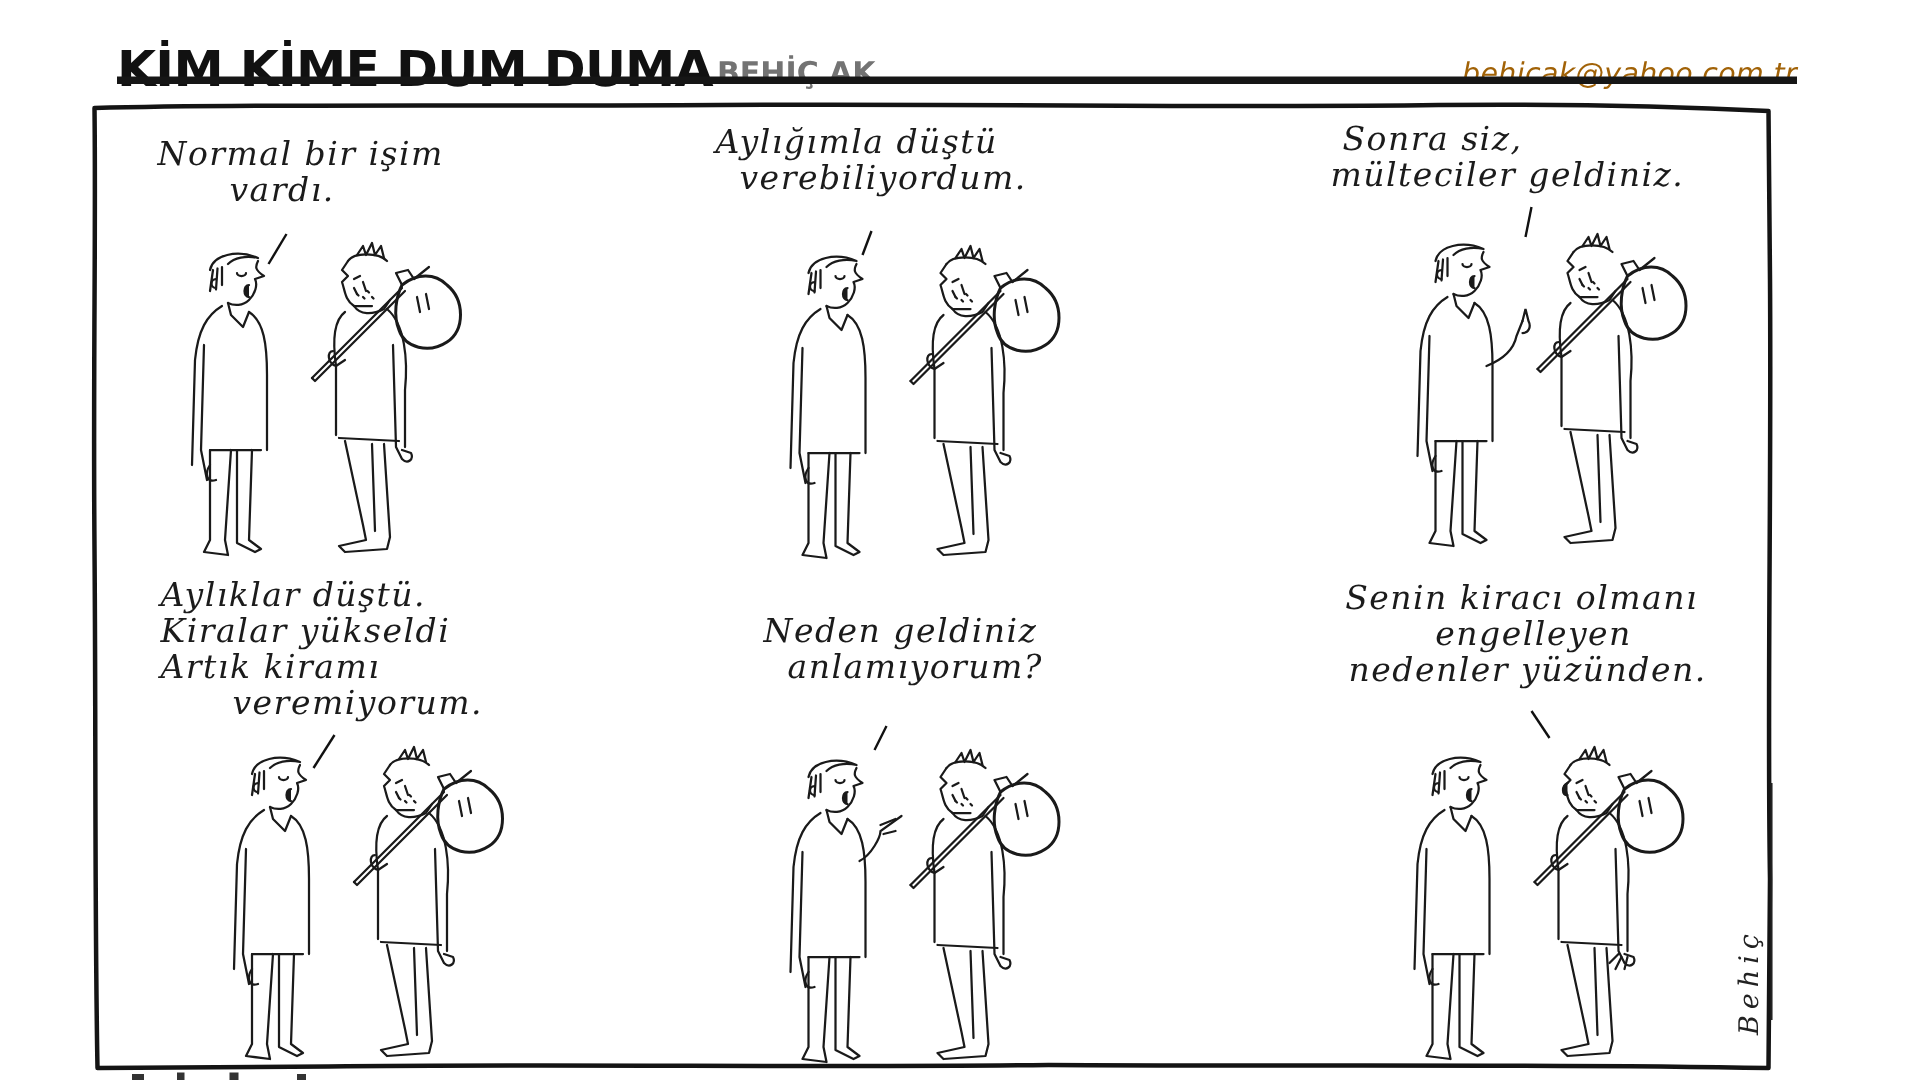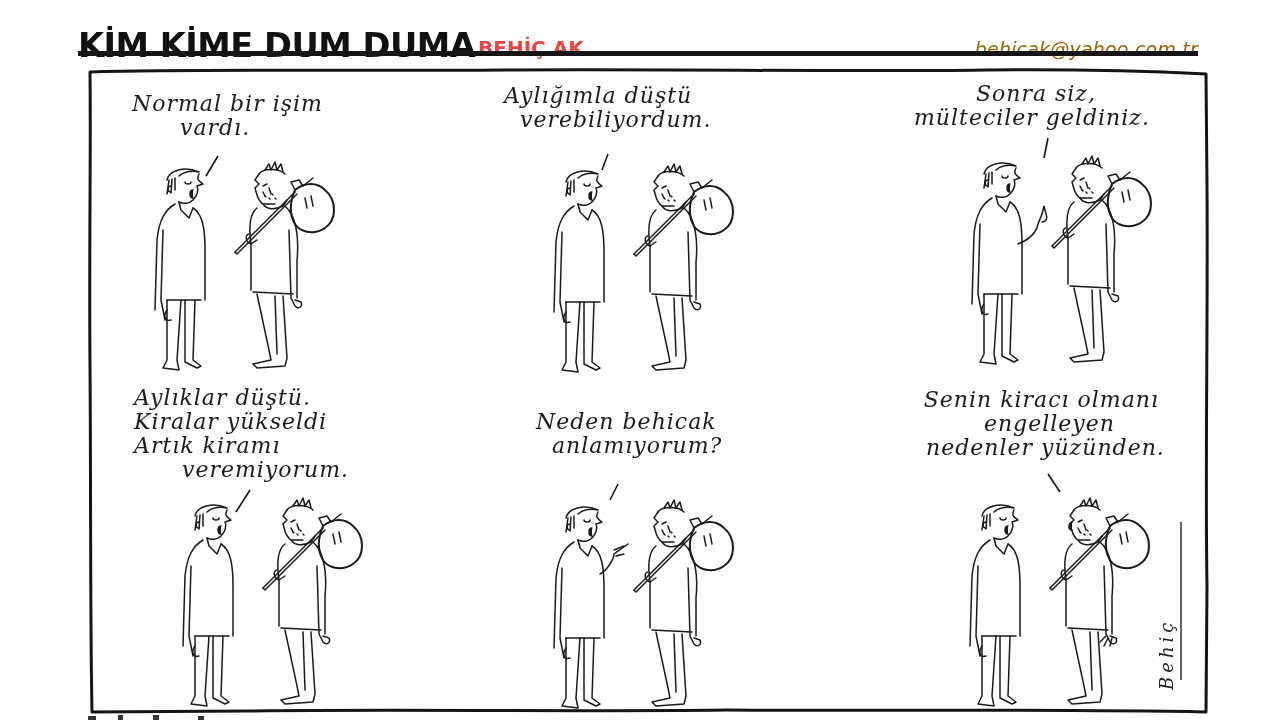--- a/index.html
+++ b/index.html
@@ -35,21 +35,21 @@
       transform: scaleX(1.02);
       transform-origin: left top;
     }
     .author {
       position: absolute;
       left: 400px;
       top: 14px;
       font-family: "DejaVu Sans", sans-serif;
       font-weight: bold;
       font-size: 20px;
-      color: #ef4444;
+      color: #737373;
       white-space: nowrap;
     }
     .email {
       position: absolute;
       right: 0;
       top: 16px;
       font-family: "DejaVu Sans", sans-serif;
       font-style: italic;
       font-size: 19px;
       color: #a16207;
@@ -59,21 +59,21 @@
     .rule {
       position: absolute;
       left: 78px;
       top: 51px;
       width: 1120px;
       height: 5px;
       background: #161616;
     }
     .frame {
       position: absolute;
-      left: 90px;
+      left: 63px;
       top: 70px;
       width: 1117px;
       height: 530px;
     }
     .frame svg.border {
       position: absolute;
       left: -4px;
       top: -4px;
       width: 1125px;
       height: 650px;
@@ -154,21 +154,21 @@
   verebiliyordum.</div>
     <svg class="figures" style="left:82px;top:92px;" viewBox="0 0 200 220">
       <use href="#pair"></use>
     </svg>
     <svg style="position:absolute;left:130px;top:78px;width:30px;height:30px;" viewBox="0 0 30 30">
       <path d="M16,6 L10,22" stroke="#111" stroke-width="1.6" fill="none"></path>
     </svg>
   </div>
 
   <div class="panel" style="left:744px;top:0px;">
-    <div class="speech" style="left:80px;top:12px;text-align:center;"> Sonra siz,
+    <div class="speech" style="left:80px;top:12px;"> Sonra siz,
 mülteciler geldiniz.</div>
     <svg class="figures" style="left:128px;top:84px;" viewBox="0 0 200 220">
       <use href="#pair-finger"></use>
     </svg>
     <svg style="position:absolute;left:200px;top:64px;width:30px;height:30px;" viewBox="0 0 30 30">
       <path d="M14,4 L10,24" stroke="#111" stroke-width="1.6" fill="none"></path>
     </svg>
   </div>
 
   <div class="panel" style="left:0px;top:316px;margin-left:28px;">
@@ -178,21 +178,21 @@
       veremiyorum.</div>
     <svg class="figures" style="left:55px;top:110px;" viewBox="0 0 200 220">
       <use href="#pair"></use>
     </svg>
     <svg style="position:absolute;left:108px;top:100px;width:30px;height:30px;" viewBox="0 0 30 30">
       <path d="M24,4 L10,26" stroke="#111" stroke-width="1.6" fill="none"></path>
     </svg>
   </div>
 
   <div class="panel" style="left:372px;top:316px;">
-    <div class="speech" style="left:74px;top:24px;">Neden behicak
+    <div class="speech" style="left:74px;top:24px;">Neden geldiniz
   anlamıyorum?</div>
     <svg class="figures" style="left:82px;top:112px;" viewBox="0 0 200 220">
       <use href="#pair-point"></use>
     </svg>
     <svg style="position:absolute;left:136px;top:92px;width:30px;height:30px;" viewBox="0 0 30 30">
       <path d="M20,6 L12,22" stroke="#111" stroke-width="1.6" fill="none"></path>
     </svg>
   </div>
 
   <div class="panel" style="left:744px;top:316px;text-align:center;">

